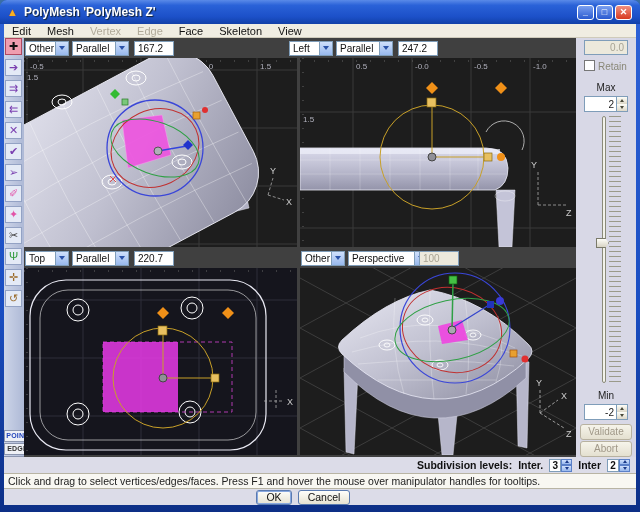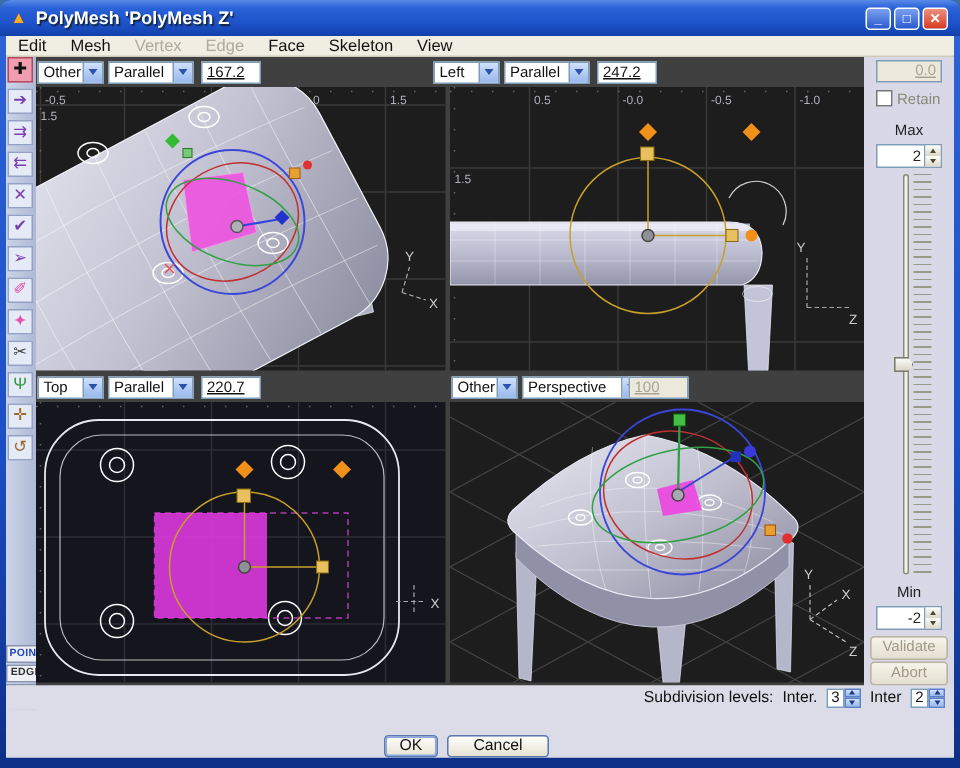--- a/index.html
+++ b/index.html
@@ -19,37 +19,37 @@
   .tool{position:absolute;left:1px;width:17px;height:17px;background:#e4eaf6;border:1px solid #93a2c4;font-size:11px;line-height:15px;text-align:center;}
   .tool.sel{background:#ef9daf;border-color:#b04860;}
   .t-black{color:#111}.t-purple{color:#7a3fb0}.t-pink{color:#e254a8}.t-dark{color:#444}.t-green{color:#2f9a3a}.t-brown{color:#9a6a28}
   .selmode{position:absolute;left:0;width:27px;height:12px;background:#eef0f6;border:1px solid #8a94ae;font-size:7px;font-weight:bold;line-height:10px;text-align:center;letter-spacing:.2px;}
   .sm-point{color:#2244bb}.sm-edge{color:#333}.sm-face{color:#cc3366;border-bottom:2px solid #e868a8;}
   .vparea{position:absolute;left:20px;top:14px;width:552px;height:419px;background:#404040;}
   .ctrlrow{position:absolute;height:20px;display:flex;align-items:center;font-size:10px;}
   .combo{height:15px;background:#fff;border:1px solid #7f9db9;display:flex;align-items:center;justify-content:space-between;padding-left:3px;font-size:10px;color:#111;}
   .combo .arr{width:13px;height:13px;background:linear-gradient(180deg,#cfe0fc,#98b8ec);border-left:1px solid #7f9db9;display:flex;align-items:center;justify-content:center;}
   .tri-d{width:0;height:0;border-left:3px solid transparent;border-right:3px solid transparent;border-top:4px solid #2a52a8;}
-  .vfield{height:15px;background:#fff;border:1px solid #7f9db9;font-size:10px;color:#111;padding:1px 3px 0 3px;text-decoration:underline;}
+  .vfield{height:15px;background:#fff;border:1px solid #7f9db9;font-size:10px;color:#111;padding:1px 3px 0 3px;}
   .vfield.dis{background:#ece9dc;color:#a8a494;}
   .canvas{position:absolute;background:#1d1d1d;}
   .rpanel{position:absolute;left:572px;top:14px;width:60px;height:419px;background:#d8d8e6;font-size:10px;color:#222;}
   .plabel{position:absolute;width:60px;text-align:center;font-size:10px;color:#222;}
   .spin{position:absolute;height:16px;background:#fff;border:1px solid #7f9db9;display:flex;align-items:center;}
   .spin .val{flex:1;text-align:right;padding-right:2px;font-size:10px;color:#222;}
   .spin .btns{width:11px;display:flex;flex-direction:column;border-left:1px solid #7f9db9;}
   .spin .sb{height:7px;background:linear-gradient(180deg,#fdfdf8,#ddd8c8);display:flex;align-items:center;justify-content:center;}
   .tri-u6{width:0;height:0;border-left:2.5px solid transparent;border-right:2.5px solid transparent;border-bottom:3.5px solid #4a4a3a;}
   .tri-d6{width:0;height:0;border-left:2.5px solid transparent;border-right:2.5px solid transparent;border-top:3.5px solid #4a4a3a;}
   .pbtn{position:absolute;left:4px;width:52px;height:16px;background:linear-gradient(180deg,#f6f4ea,#e4e0d0);border:1px solid #b8b2a0;border-radius:3px;font-size:10px;color:#a09888;text-align:center;line-height:14px;}
   .checkbox{position:absolute;width:11px;height:11px;background:#fff;border:1px solid #777;}
   .track{position:absolute;left:26px;width:4px;background:#f2f2ea;border:1px solid #8a8a7a;border-radius:2px;}
   .thumb{position:absolute;left:20px;width:13px;height:10px;background:linear-gradient(180deg,#fdfdf8,#d8d4c4);border:1px solid #7a7a6a;clip-path:polygon(0 0,70% 0,100% 50%,70% 100%,0 100%);}
   .ticks{position:absolute;left:33px;width:12px;background:repeating-linear-gradient(180deg,#9a9a8a 0 1px,transparent 1px 5px);}
-  .substrip{position:absolute;left:0;top:433px;width:632px;height:16px;background:#dcdce8;display:flex;align-items:center;justify-content:flex-end;font-size:10.5px;color:#111;padding-right:6px;gap:6px;}
+  .substrip{position:absolute;left:0;top:433px;width:632px;height:16px;background:#dcdce8;display:flex;align-items:center;justify-content:flex-end;font-size:10.5px;color:#111;padding-right:6px;gap:6px;font-weight:bold;}
   .mini-spin{display:flex;align-items:center;height:13px;}
   .mini-spin .mval{background:#fff;border:1px solid #7f9db9;height:13px;min-width:12px;text-align:center;font-size:10px;padding:0 2px;line-height:12px;}
   .mini-spin .mbtns{display:flex;flex-direction:column;}
   .mini-spin .mb{width:11px;height:6.5px;background:linear-gradient(180deg,#cfe0fc,#98b8ec);border:1px solid #5a80c8;display:flex;align-items:center;justify-content:center;}
   .tri-ub{width:0;height:0;border-left:2.5px solid transparent;border-right:2.5px solid transparent;border-bottom:3px solid #1a3a88;}
   .tri-db{width:0;height:0;border-left:2.5px solid transparent;border-right:2.5px solid transparent;border-top:3px solid #1a3a88;}
   .statusbar{position:absolute;left:0;top:449px;width:632px;height:16px;background:#f8f7f2;border-top:1px solid #b8b4a4;border-bottom:1px solid #b8b4a4;font-size:10.5px;color:#222;display:flex;align-items:center;padding-left:4px;}
   .btnrow{position:absolute;left:0;top:465px;width:632px;height:16px;background:#dcdce8;}
   .xpbtn{position:absolute;height:15px;background:linear-gradient(180deg,#fefefb,#e6e2d2);border:1px solid #5a7ab0;border-radius:3px;font-size:10.5px;color:#111;text-align:center;line-height:13px;}
   svg text{font-family:"Liberation Sans",sans-serif;}
@@ -494,20 +494,23 @@
             <span class="mb">
               <span class="tri-ub"></span>
             </span>
             <span class="mb">
               <span class="tri-db"></span>
             </span>
           </span>
       </span>
     </div>
 
+    <div class="statusbar">
+      <span>Click and drag to select vertices/edges/faces. Press F1 and hover the mouse over manipulator handles for tooltips.</span>
+    </div>
 
     <div class="btnrow">
       <div class="xpbtn" style="left:252px;top:1px;width:36px;box-shadow:0 0 0 1px #88a8e0 inset">OK</div>
-      <div class="xpbtn" style="left:294px;top:1px;width:68px">Cancel</div>
+      <div class="xpbtn" style="left:294px;top:1px;width:52px">Cancel</div>
     </div>
 
   </div>
 </div>
 
 </body></html>

